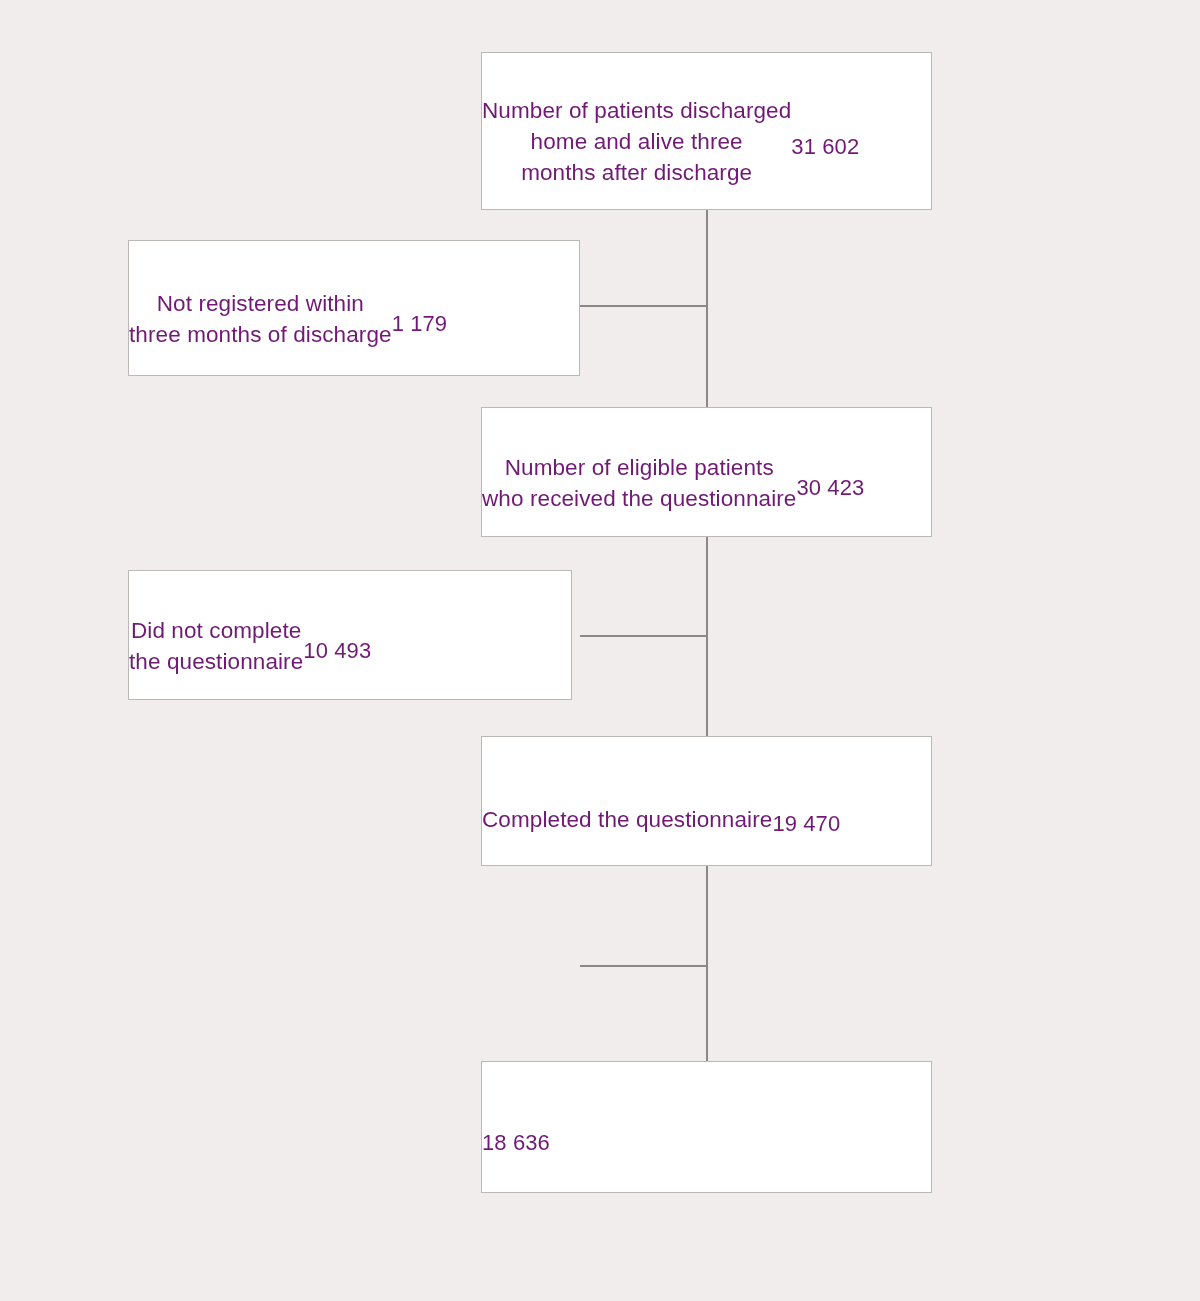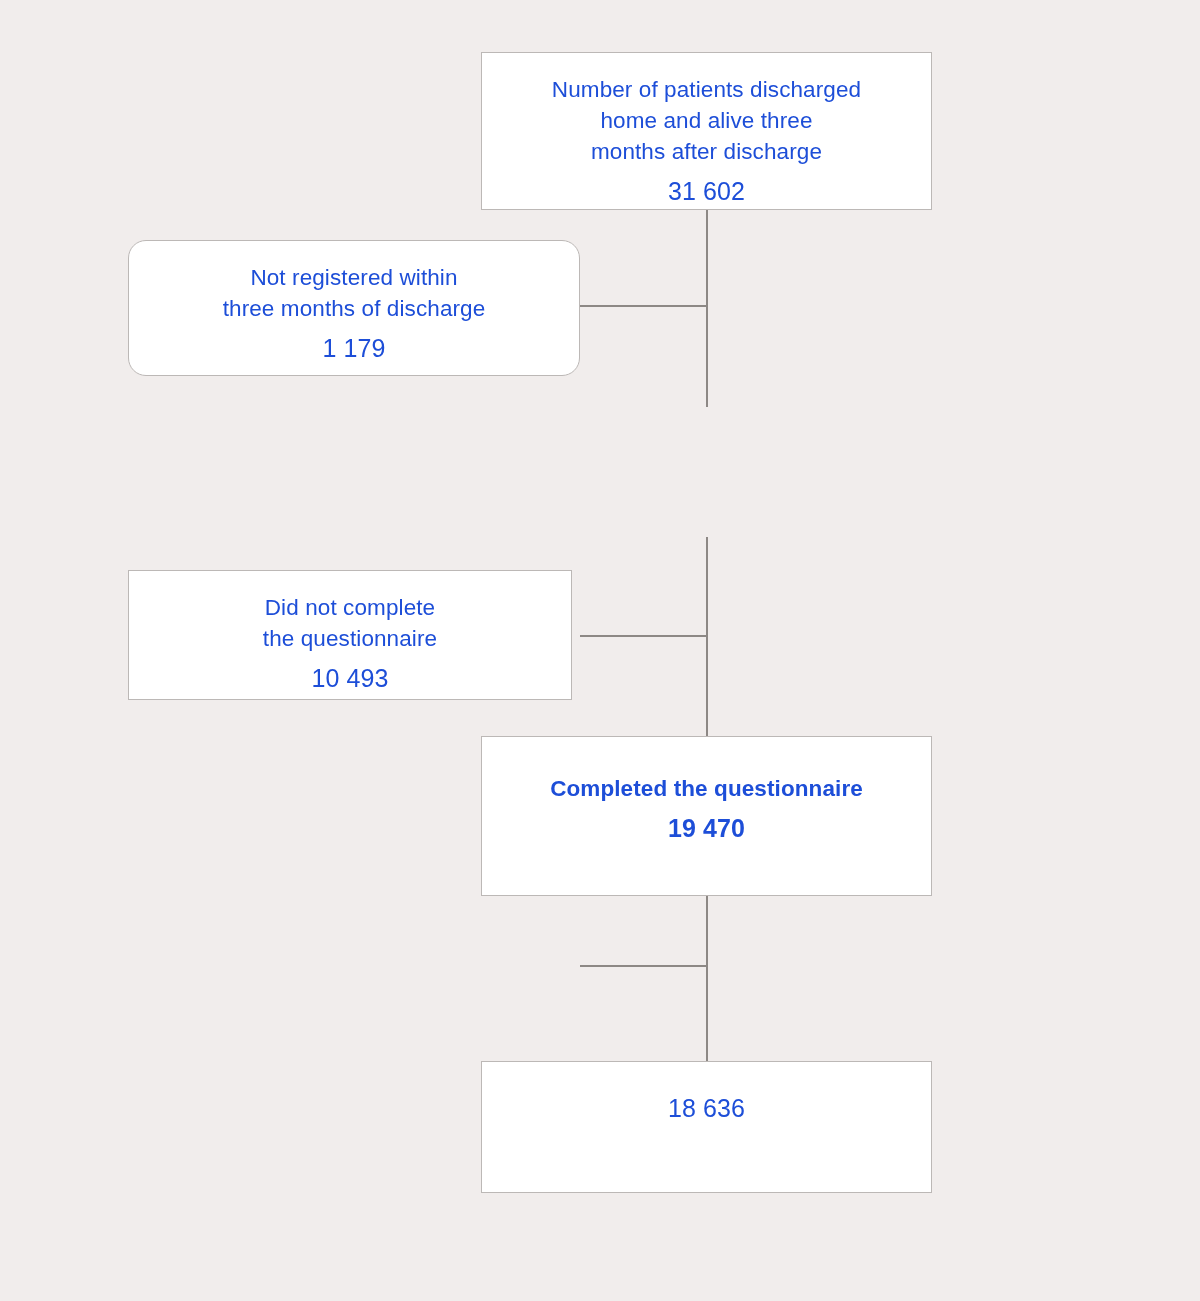--- a/index.html
+++ b/index.html
@@ -31,46 +31,46 @@
     background: #8d8885;
   }
 
   
   .node {
     position: absolute;
     box-sizing: border-box;
     background: #ffffff;
     border: 1px solid #bcb8b6;
     display: flex;
-    flex-direction: column;
+    flex-direction: row;
     align-items: center;
     text-align: center;
-    color: #1d4ed8;
+    color: #701a75;
   }
   .node-label {
     font-size: 22.5px;
     line-height: 31px;
     letter-spacing: 0.1px;
     white-space: pre-line;
   }
   .node-value {
-    font-size: 25px;
+    font-size: 22px;
     line-height: 31px;
     letter-spacing: 0.1px;
     margin-top: 9px;
   }
 
   
   .main-1 { left: 481px; top: 52px;   width: 451px; height: 158px; padding-top: 21px; }
   .main-2 { left: 481px; top: 407px;  width: 451px; height: 130px; padding-top: 21px; }
-  .main-3 { left: 481px; top: 736px;  width: 451px; height: 160px; padding-top: 36px; font-weight: bold; }
+  .main-3 { left: 481px; top: 736px;  width: 451px; height: 130px; padding-top: 36px; }
   .main-4 { left: 481px; top: 1061px; width: 451px; height: 132px; padding-top: 22px; }
 
   
-  .side-1 { left: 128px; top: 240px; width: 452px; height: 136px; padding-top: 21px; border-radius: 18px; }
+  .side-1 { left: 128px; top: 240px; width: 452px; height: 136px; padding-top: 21px; }
   .side-2 { left: 128px; top: 570px; width: 444px; height: 130px; padding-top: 21px; }
   .side-3 { left: 128px; top: 900px; width: 452px; height: 130px; padding-top: 21px; }
 </style>
 </head>
 <body>
 
 <div id="flow">
 
   <div class="spine" style="left:706px; top:210px;  height:197px;"></div>
   <div class="branch" style="left:580px; top:305px;  width:126px;"></div>
@@ -81,20 +81,25 @@
   <div class="spine" style="left:706px; top:866px;  height:195px;"></div>
   <div class="branch" style="left:580px; top:965px;  width:126px;"></div>
 
   <div class="node main-1">
     <div class="node-label">Number of patients discharged
 home and alive three
 months after discharge</div>
     <div class="node-value">31 602</div>
   </div>
 
+  <div class="node main-2">
+    <div class="node-label">Number of eligible patients
+who received the questionnaire</div>
+    <div class="node-value">30 423</div>
+  </div>
 
   <div class="node main-3">
     <div class="node-label">Completed the questionnaire</div>
     <div class="node-value">19 470</div>
   </div>
 
   <div class="node main-4">
     <div class="node-value">18 636</div>
   </div>
 

